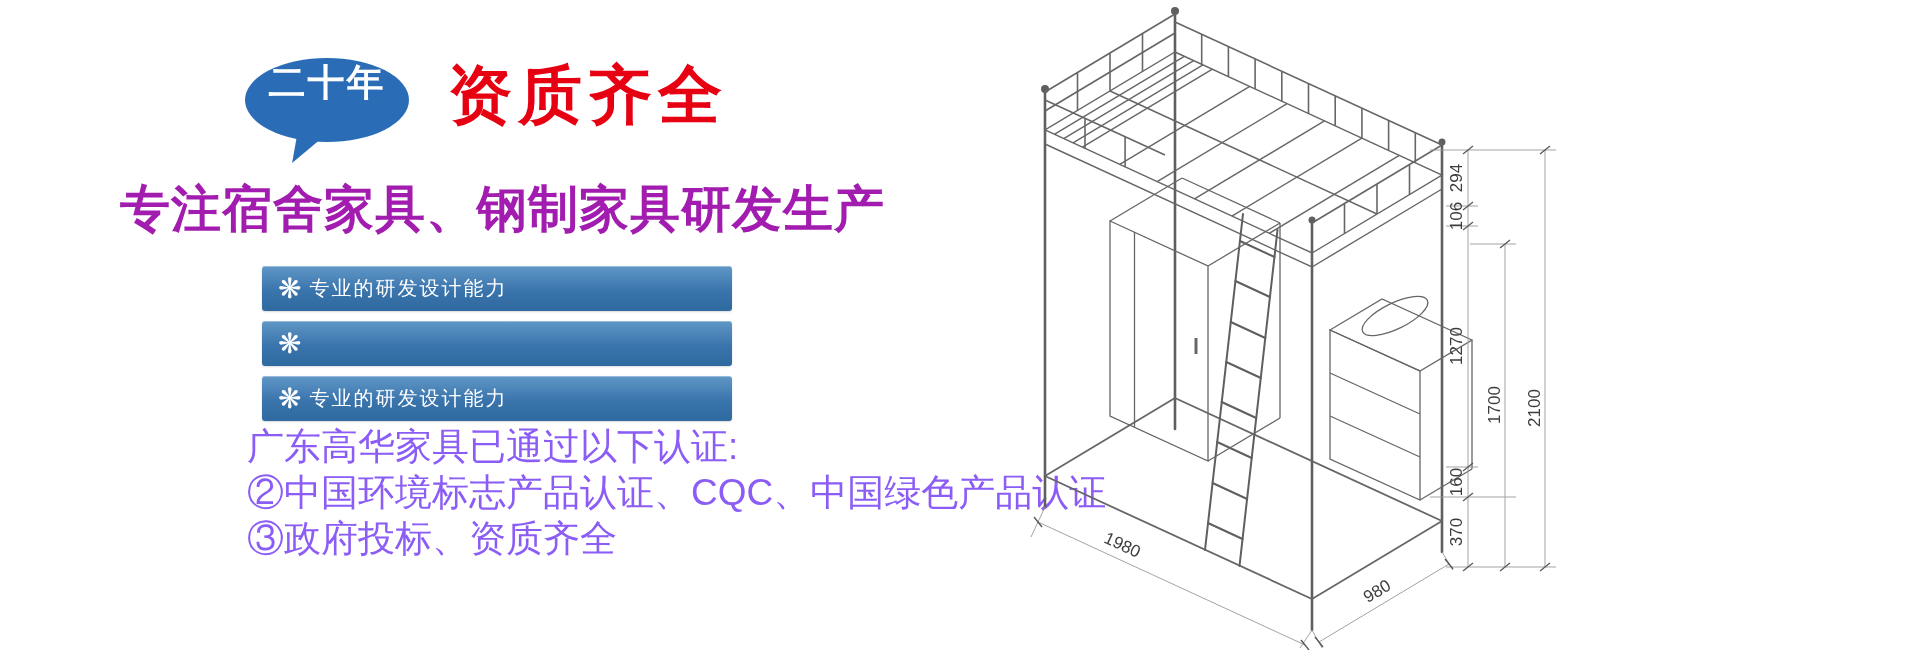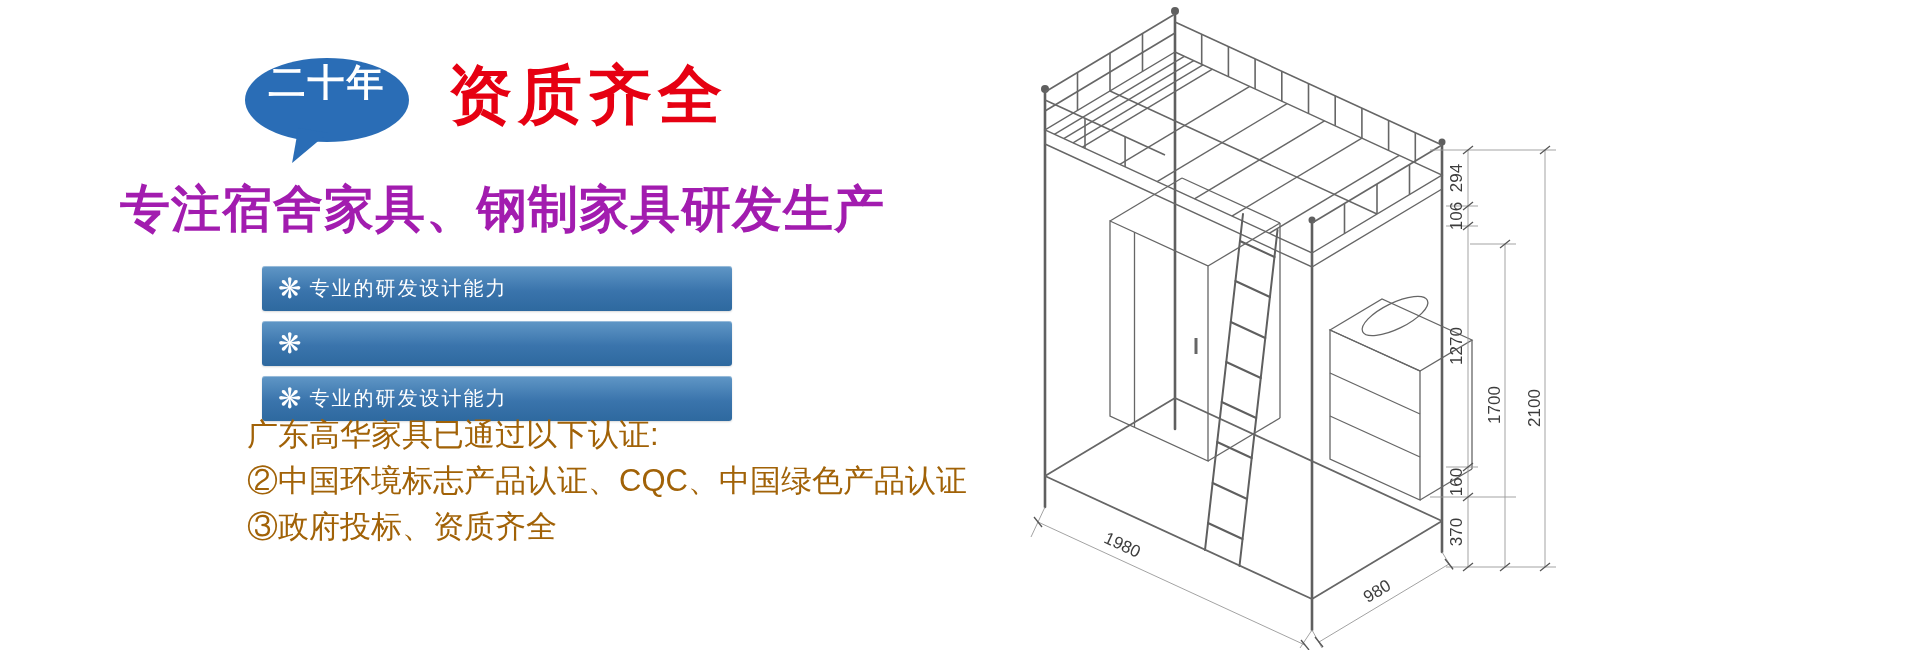--- a/index.html
+++ b/index.html
@@ -30,21 +30,21 @@
   .feature-bar {
     position:absolute; left:262px; width:470px; height:45px; border-radius:3px;
     background:linear-gradient(180deg,#6097c6 0%, #3a74ac 55%, #2e699f 100%);
     box-shadow: inset 0 1px 0 rgba(255,255,255,.35), 0 1px 2px rgba(0,0,0,.15);
     display:flex; align-items:center; color:#fff;
   }
   .fb1 { top:266px; } .fb2 { top:321px; } .fb3 { top:376px; }
   .feature-icon { margin-left:16px; font-size:28px; line-height:1; }
   .feature-label { margin-left:8px; font-size:20px; font-weight:500; letter-spacing:2px; white-space:nowrap; }
   .certs {
-    position:absolute; left:247px; top:412px; color:#a16207; font-size:31px;
+    position:absolute; left:247px; top:424px; color:#8b5cf6; font-size:37px;
     line-height:46px; font-weight:500; white-space:nowrap;
   }
   .bed-svg { position:absolute; left:1000px; top:0; }
   .dim-text { font-family:"Liberation Sans", sans-serif; }
 </style>
 </head>
 <body>
 
 <div class="canvas">
 

